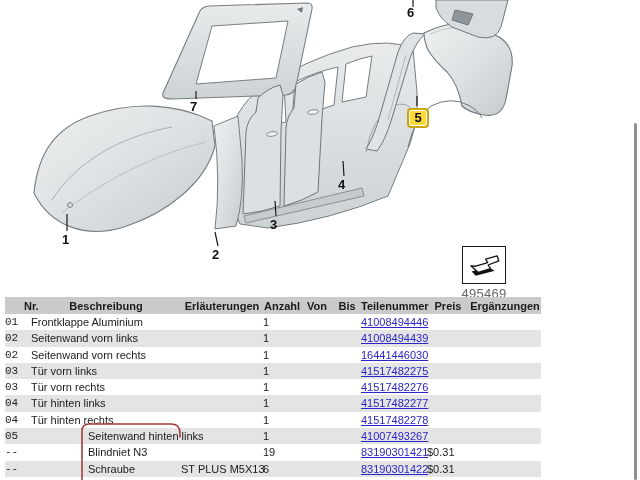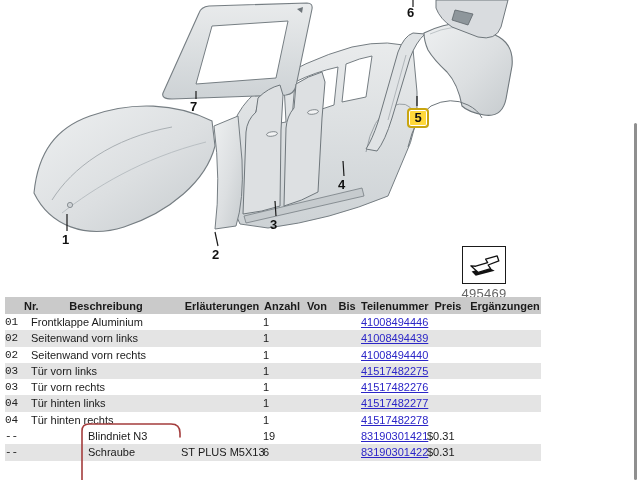--- a/index.html
+++ b/index.html
@@ -209,21 +209,21 @@
           <td class="c-preis"></td>
           <td class="c-erg"></td>
         </tr>
         <tr class="">
           <td class="c-nr">02</td>
           <td class="c-desc">Seitenwand vorn rechts</td>
           <td class="c-erl"></td>
           <td class="c-anz">1</td>
           <td class="c-von"></td>
           <td class="c-bis"></td>
-          <td class="c-teil"><a class="pn">41008494440</a></td>
+          <td class="c-teil"><a class="pn">16441446030</a></td>
           <td class="c-preis"></td>
           <td class="c-erg"></td>
         </tr>
         <tr class="shaded ">
           <td class="c-nr">03</td>
           <td class="c-desc">Tür vorn links</td>
           <td class="c-erl"></td>
           <td class="c-anz">1</td>
           <td class="c-von"></td>
           <td class="c-bis"></td>
@@ -254,20 +254,31 @@
           <td class="c-erg"></td>
         </tr>
         <tr class="">
           <td class="c-nr">04</td>
           <td class="c-desc">Tür hinten rechts</td>
           <td class="c-erl"></td>
           <td class="c-anz">1</td>
           <td class="c-von"></td>
           <td class="c-bis"></td>
           <td class="c-teil"><a class="pn">41517482278</a></td>
+          <td class="c-preis"></td>
+          <td class="c-erg"></td>
+        </tr>
+        <tr class="shaded boxed">
+          <td class="c-nr">05</td>
+          <td class="c-desc">Seitenwand hinten links</td>
+          <td class="c-erl"></td>
+          <td class="c-anz">1</td>
+          <td class="c-von"></td>
+          <td class="c-bis"></td>
+          <td class="c-teil"><a class="pn">41007493267</a></td>
           <td class="c-preis"></td>
           <td class="c-erg"></td>
         </tr>
         <tr class="boxed">
           <td class="c-nr">--</td>
           <td class="c-desc">Blindniet N3</td>
           <td class="c-erl"></td>
           <td class="c-anz">19</td>
           <td class="c-von"></td>
           <td class="c-bis"></td>

